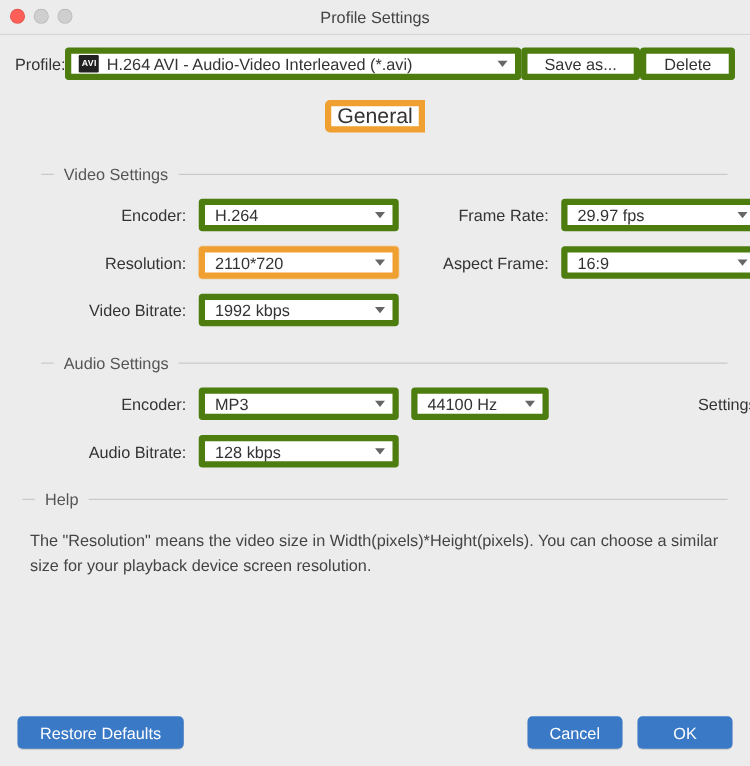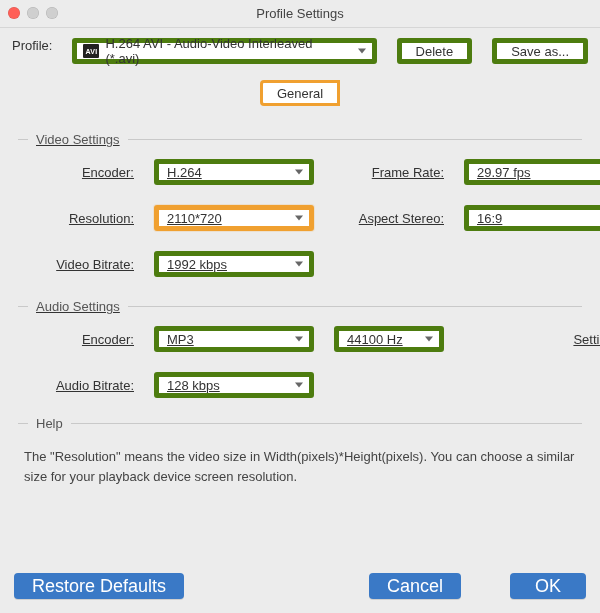--- a/index.html
+++ b/index.html
@@ -15,21 +15,21 @@
   .titlebar {
     height:28px; display:flex; align-items:center; justify-content:center;
     position:relative; background:#ececec; border-bottom:1px solid #d6d6d6;
   }
   .traffic { position:absolute; left:8px; top:7px; display:flex; gap:7px; }
   .tbtn { width:12px; height:12px; border-radius:50%; box-shadow:inset 0 0 0 .5px rgba(0,0,0,.15); }
   .tbtn.red { background:#ff5f57; }
   .tbtn.grey { background:#cfcfcf; }
   .title { font-size:13px; color:#444; }
   .toprow {
-    display:flex; gap:20px; padding:10px 12px 4px 12px;
+    display:flex; align-items:center; gap:0; padding:10px 12px 4px 12px;
   }
   .lbl { text-align:right; white-space:nowrap; color:#333; }
   .sel, .btn, .btn2 {
     height:26px; border:5px solid #4d7c0f; background:#fff; border-radius:3px;
     font-size:13px; color:#333; display:flex; align-items:center;
   }
   .sel { padding:0 22px 0 8px; position:relative; justify-content:flex-start; cursor:default; }
   .sel.micon { padding-left:28px; }
   .sel .arrow {
     position:absolute; right:6px; top:50%; transform:translateY(-50%);
@@ -37,52 +37,51 @@
   }
   .fmticon {
     position:absolute; left:6px; top:50%; transform:translateY(-50%);
     width:16px; height:14px; background:#222; border-radius:1px;
     display:flex; align-items:center; justify-content:center; color:#fff; font-size:7px; font-weight:600; letter-spacing:.3px;
   }
   .btn { padding:0 14px; justify-content:center; cursor:default; }
   .tabs { display:flex; justify-content:center; padding:12px 0 6px 0; }
   .tabpair { display:flex; }
   .tab {
-    width:80px; height:26px; border:3px solid #14532d; background:#fff;
-    display:flex; align-items:center; justify-content:center; font-size:13px; cursor:default;
+    width:80px; height:26px; border:5px solid #14532d; background:#fff;
+    display:flex; align-items:center; justify-content:center; font-size:17px; cursor:default;
   }
   .tab.first { border-radius:4px 0 0 4px; }
   .tab.last { border-radius:0 4px 4px 0; margin-left:-1px; }
   .tab.active { border-color:#f0a030; color:#333; z-index:1; }
-  .section { padding:6px 18px 2px 18px;text-decoration:underline; }
+  .section { padding:6px 18px 2px 33px; }
   .secthead { display:flex; align-items:center; margin:14px 0 12px 0; }
   .secthead .sline { flex:0 0 10px; height:1px; background:#c9c9c9; margin-right:8px; }
   .secthead .sline2 { flex:1; height:1px; background:#c9c9c9; margin-left:8px; }
   .secthead .stitle { font-size:13px; color:#555; }
   .grid {
     display:grid;
     grid-template-columns: 110px 160px 110px 160px;
     column-gap:10px; row-gap:12px; align-items:center;
     margin-left:6px;
-    gap:20px;
   }
   .grid .lbl { font-size:13px; }
   .sel.hl { border-color:#f0a030; box-shadow:0 0 0 1px rgba(240,160,48,.15); }
   .helpbox { padding:2px 18px; }
   .helptext { color:#444; line-height:1.55; padding:4px 6px 0 6px; font-size:13px; }
   .spacer { flex:1; }
   .footer {
     display:flex; align-items:center; gap:12px; padding:10px 14px 14px 14px;
   }
   .pbtn {
     height:26px; border:none; border-radius:4px; padding:0 18px;
-    background:#3a79c6; color:#fff; font-size:18px; display:flex; align-items:center; justify-content:center;
+    background:#3a79c6; color:#fff; font-size:13px; display:flex; align-items:center; justify-content:center;
     box-shadow:0 1px 0 rgba(0,0,0,.12); cursor:default;
   }
-  .pbtn.wide { min-width:76px;margin-left:37px; }
+  .pbtn.wide { min-width:76px; }
 </style>
 </head>
 <body>
 
 <div class="titlebar">
   <div class="traffic">
     <div class="tbtn red"></div>
     <div class="tbtn grey"></div>
     <div class="tbtn grey"></div>
   </div>
@@ -90,24 +89,24 @@
 </div>
 
 <div class="toprow">
   <div class="lbl">Profile:</div>
   <div class="sel micon" style="flex:1">
     <span class="fmticon">AVI</span>
     <span>H.264 AVI - Audio-Video Interleaved (*.avi)</span>
     <span class="arrow"></span>
   </div>
   <div class="btn">
+      <span>Save as...</span>
+    </div>
+  <div class="btn">
       <span>Delete</span>
-    </div>
-  <div class="btn">
-      <span>Save as...</span>
     </div>
 </div>
 
 <div class="tabs">
   <div class="tabpair">
     <div class="tab first active">
         <span>General</span>
       </div>
   </div>
 </div>
@@ -128,21 +127,21 @@
     <div class="sel">
         <span>29.97 fps</span>
         <span class="arrow"></span>
       </div>
 
     <div class="lbl">Resolution:</div>
     <div class="sel hl">
         <span>2110*720</span>
         <span class="arrow"></span>
       </div>
-    <div class="lbl">Aspect Stereo:</div>
+    <div class="lbl">Aspect Frame:</div>
     <div class="sel">
         <span>16:9</span>
         <span class="arrow"></span>
       </div>
 
     <div class="lbl">Video Bitrate:</div>
     <div class="sel">
         <span>1992 kbps</span>
         <span class="arrow"></span>
       </div>

